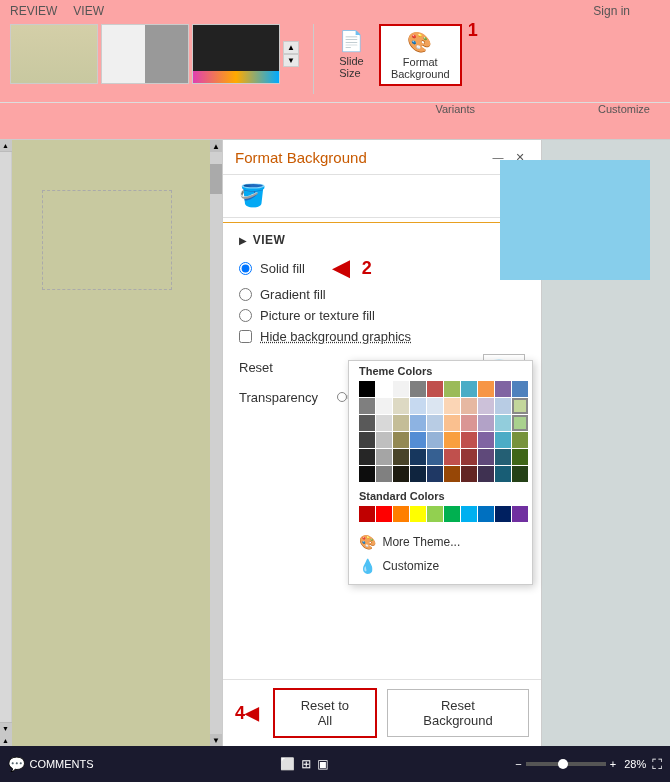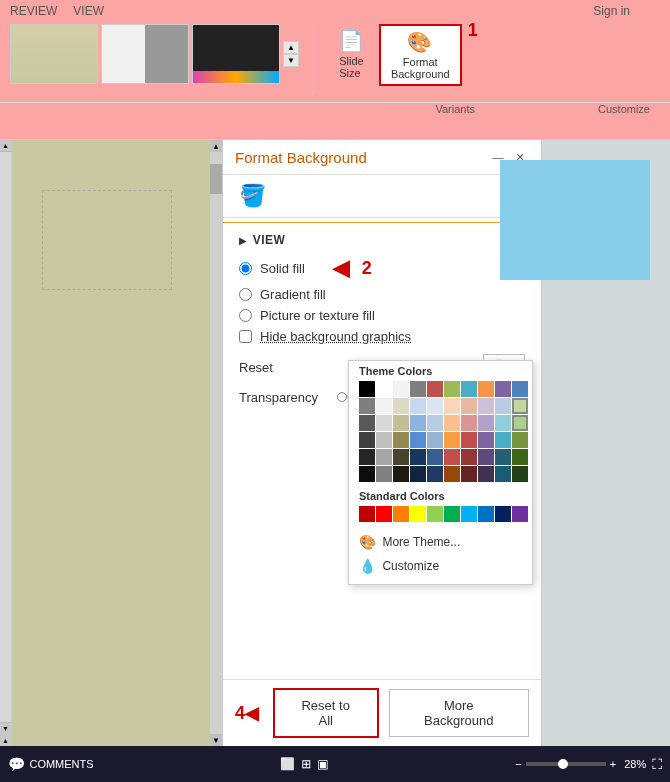--- a/index.html
+++ b/index.html
@@ -660,21 +660,21 @@
           <span>Customize</span>
         </div>
       </div>
     </div>
 
     <div style="flex:1;"></div>
 
     <div class="bottom-buttons">
       <span class="num-label" style="margin-right:4px;">4◀</span>
       <button class="apply-all-btn">Reset to All</button>
-      <button class="reset-bg-btn">More Background</button>
+      <button class="reset-bg-btn">Reset Background</button>
     </div>
   </div>
 
   <div class="slide-content">
     <div class="slide-main"></div>
   </div>
 
 </div>
 
 <div class="taskbar">

